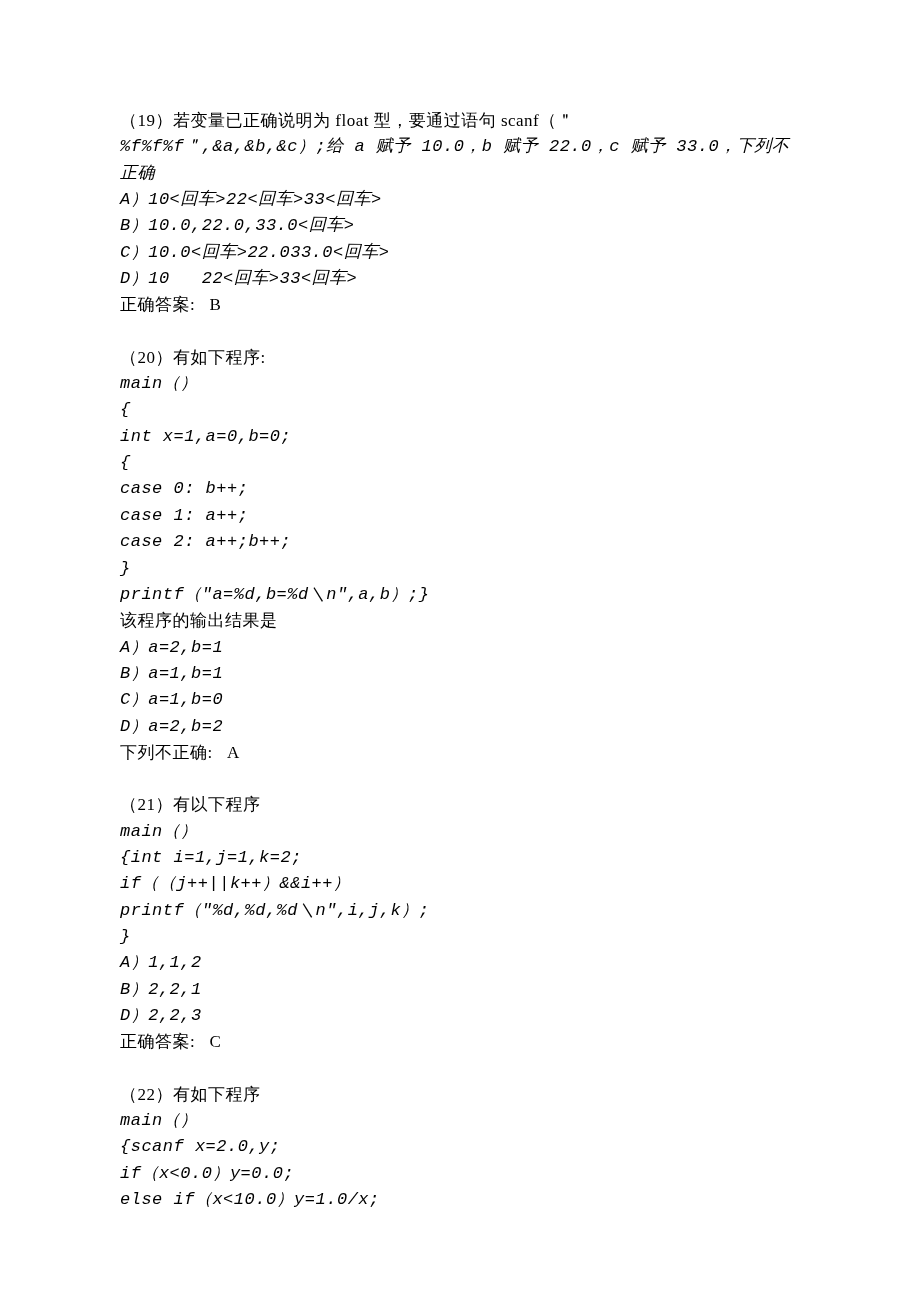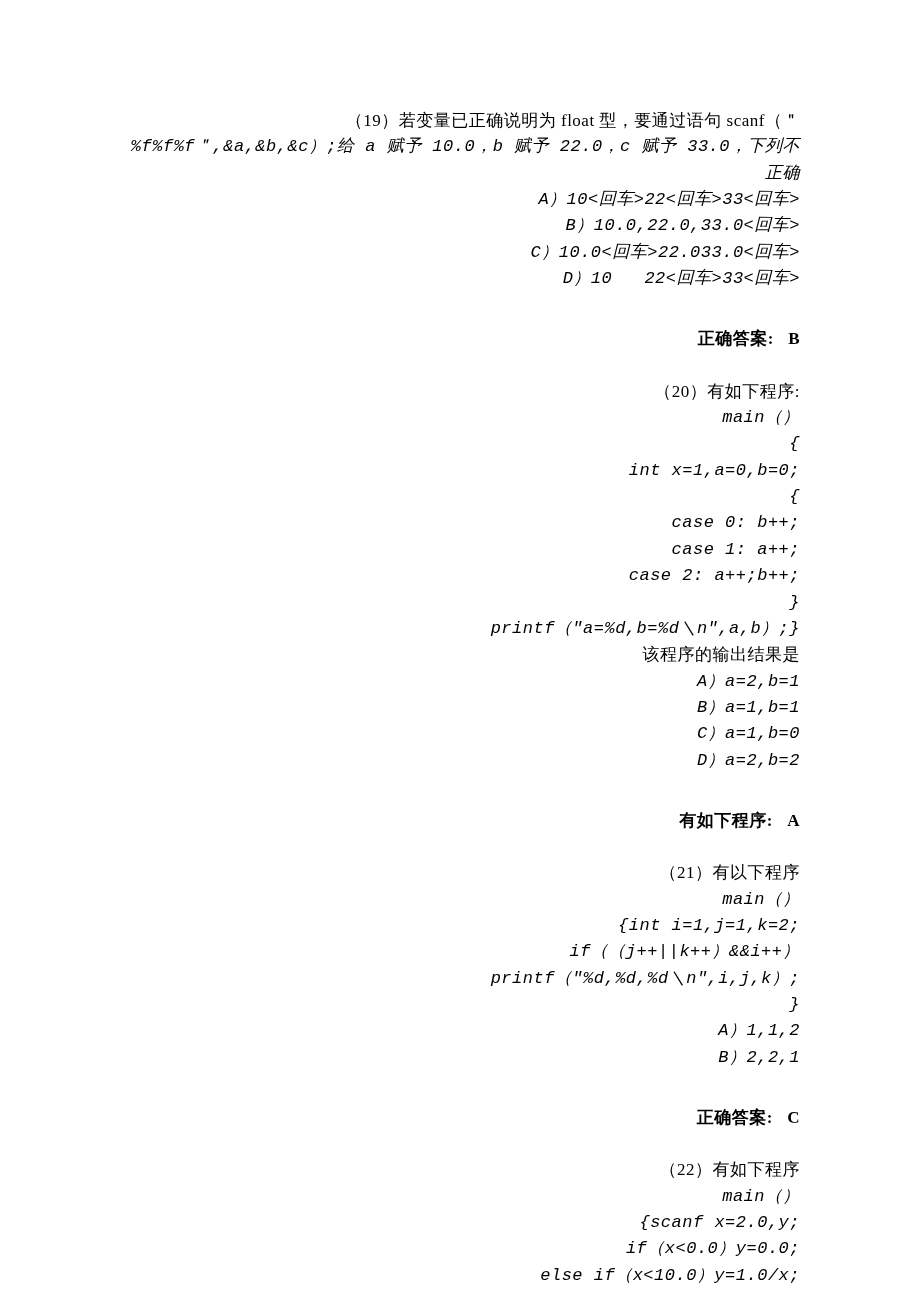--- a/index.html
+++ b/index.html
@@ -1,41 +1,39 @@
 <!DOCTYPE html>
 <html><head>
   <meta charset="utf-8">
   <style>
     * {
       margin: 0;
       padding: 0;
       box-sizing: border-box;
-      text-align: right;
     }
     body {
       width: 920px;
       height: 1302px;
       background: #fff;
       font-family: "SimSun", "宋体", serif;
       font-size: 17px;
       line-height: 1.55;
       color: #000;
       padding: 108px 120px 60px 120px;
       letter-spacing: 0.5px;
     }
     .block {
       margin-bottom: 26px;
     }
     .mono {
       font-family: "Courier New", "SimSun", monospace;
       font-style: italic;
     }
     .bold {
-      font-weight: bold;
-      margin-top: 34px;
+      font-weight: normal;
     }
     .line {
       white-space: pre-wrap;
       word-break: break-all;
     }
   </style>
 </head>
 <body>
 
 <div class="block">
@@ -57,32 +55,33 @@
   <div class="line mono">case 0: b++;</div>
   <div class="line mono">case 1: a++;</div>
   <div class="line mono">case 2: a++;b++;</div>
   <div class="line mono">}</div>
   <div class="line mono">printf（"a=%d,b=%d＼n",a,b）;}</div>
   <div class="line">该程序的输出结果是</div>
   <div class="line mono">A）a=2,b=1</div>
   <div class="line mono">B）a=1,b=1</div>
   <div class="line mono">C）a=1,b=0</div>
   <div class="line mono">D）a=2,b=2</div>
-  <div class="line bold">有如下程序:   A</div>
+  <div class="line bold">下列不正确:   A</div>
 </div>
 
 <div class="block">
   <div class="line">（21）有以下程序</div>
   <div class="line mono">main（）</div>
   <div class="line mono">{int i=1,j=1,k=2;</div>
   <div class="line mono">if（（j++||k++）&amp;&amp;i++）</div>
   <div class="line mono">printf（"%d,%d,%d＼n",i,j,k）;</div>
   <div class="line mono">}</div>
   <div class="line mono">A）1,1,2</div>
   <div class="line mono">B）2,2,1</div>
+  <div class="line mono">D）2,2,3</div>
   <div class="line bold">正确答案:   C</div>
 </div>
 
 <div class="block">
   <div class="line">（22）有如下程序</div>
   <div class="line mono">main（）</div>
   <div class="line mono">{scanf x=2.0,y;</div>
   <div class="line mono">if（x&lt;0.0）y=0.0;</div>
   <div class="line mono">else if（x&lt;10.0）y=1.0/x;</div>
 </div>

